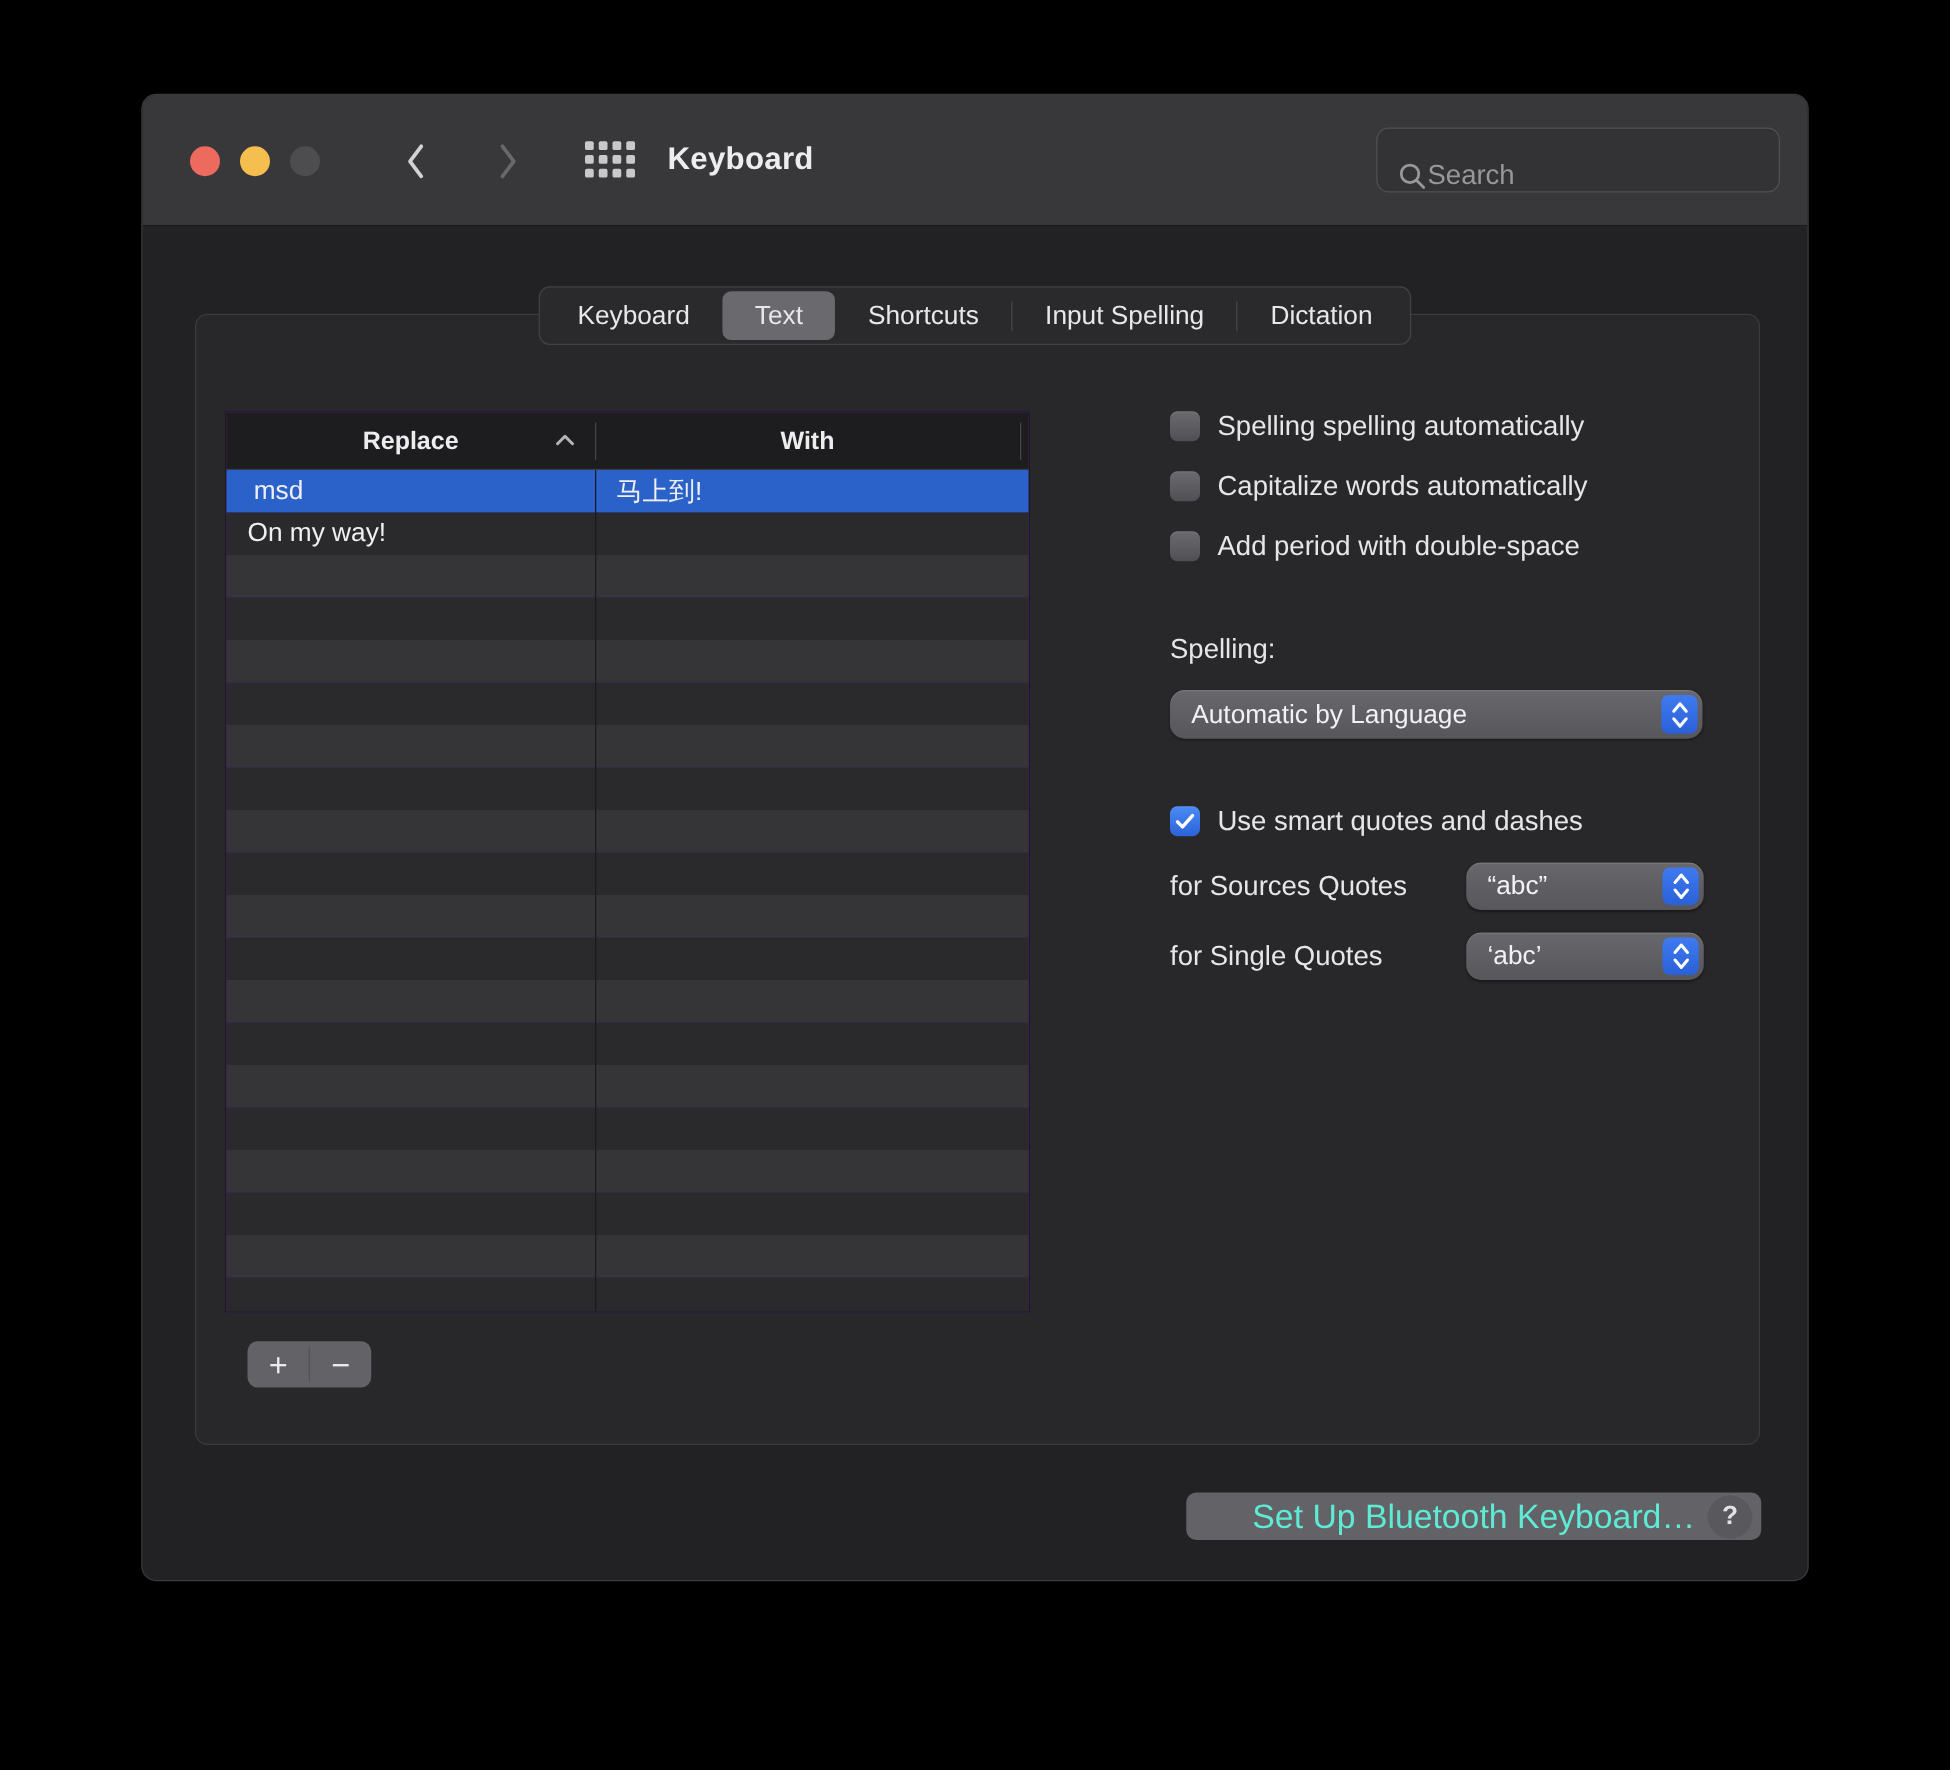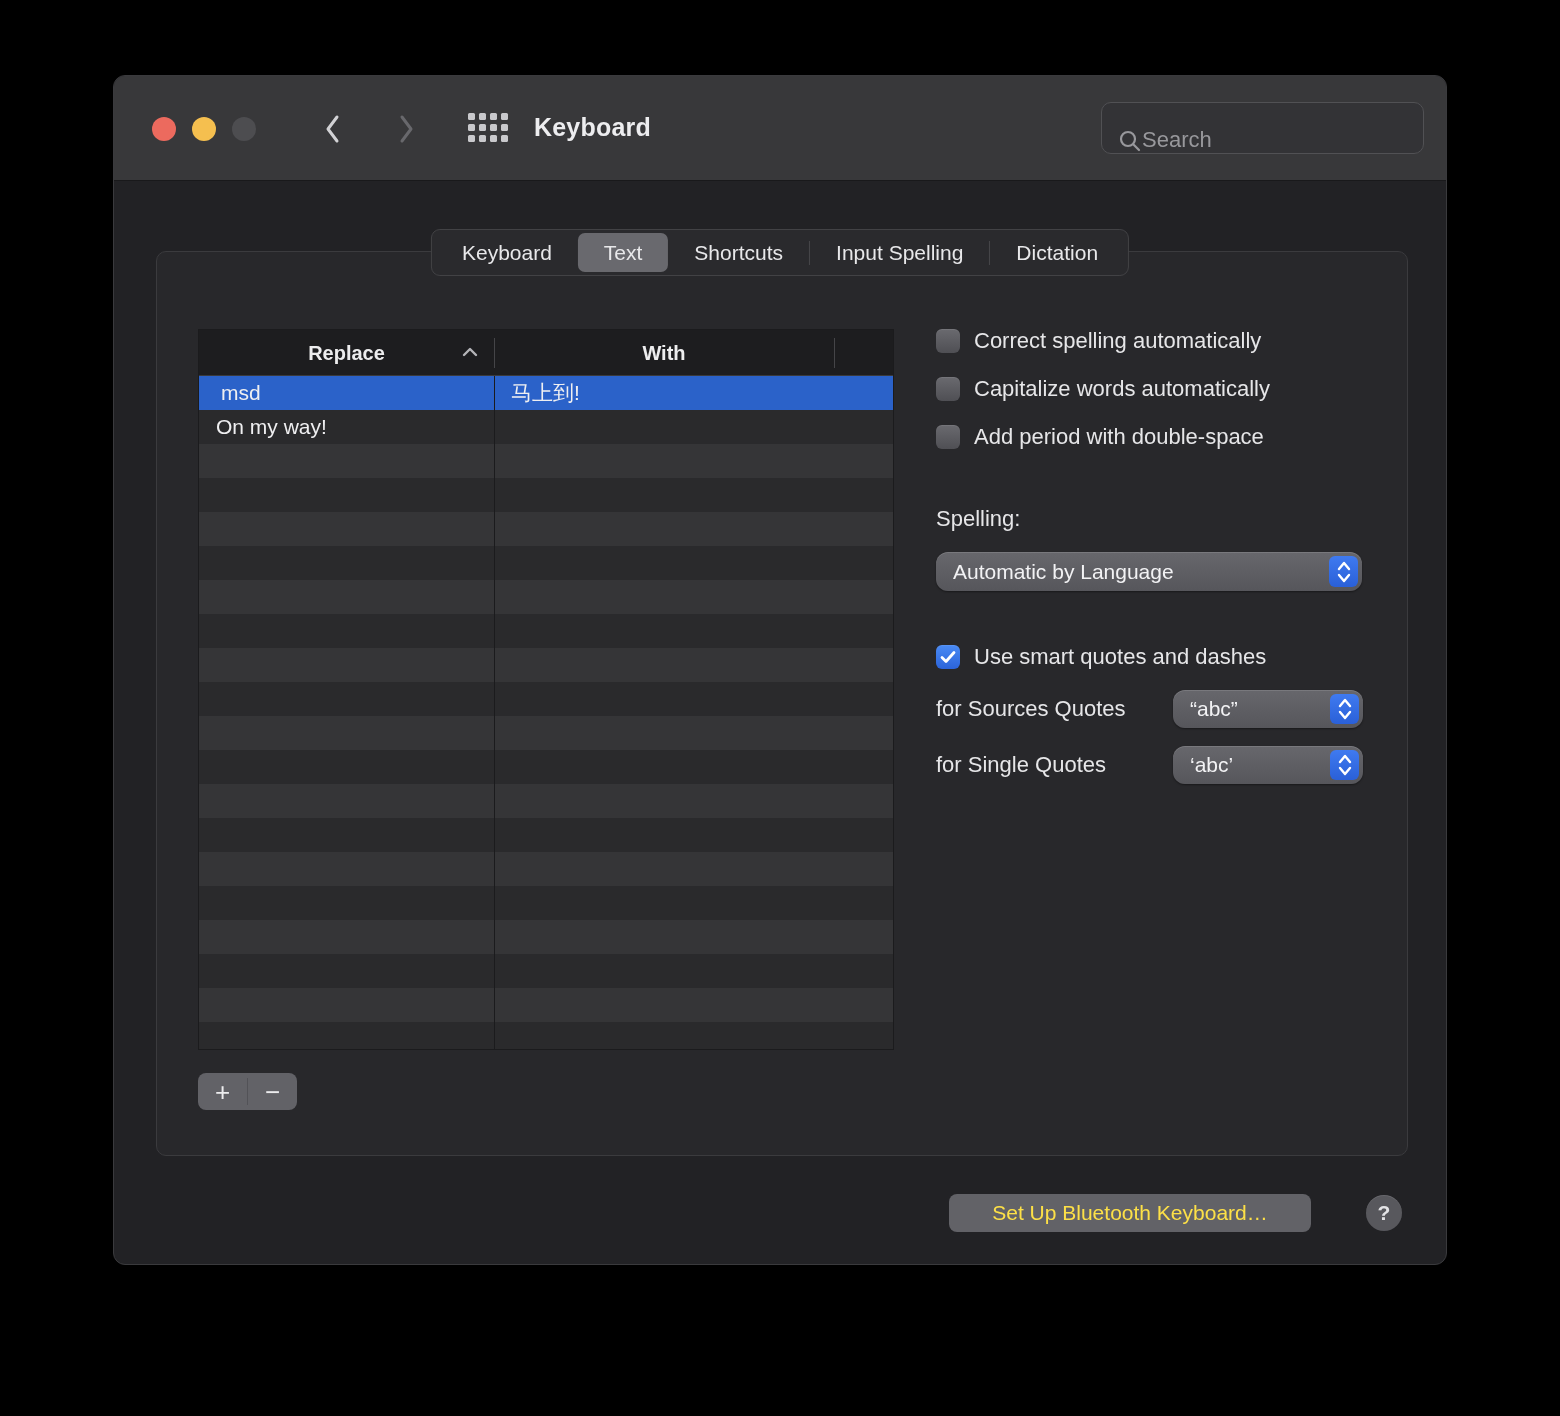--- a/index.html
+++ b/index.html
@@ -40,21 +40,21 @@
     height:47px; display:flex; align-items:center;
     background:#2a2a2d; border:1px solid #424245; border-radius:9px;
     padding:0 4px; z-index:5;
   }
   .tab { height:39px; display:flex; align-items:center; padding:0 26px;
     color:#e8e8ea; font-size:21px; border-radius:7px; white-space:nowrap; }
   .tab.selected { background:#69696e; }
   .tab-divider { width:1px; height:24px; background:#47474a; }
   
   .table {
-    position:absolute; left:84px; top:253px; width:696px; height:721px;
+    position:absolute; left:66px; top:253px; width:644px; height:721px;
     border:1px solid #1b1b1d; overflow:hidden; background:#4c1d95;
   }
   .t-header { position:relative; height:46px; background:#1d1d1f; border-bottom:1px solid #3a3a3c; }
   .t-h-col { position:absolute; top:0; height:46px; display:flex; align-items:center; justify-content:center;
     color:#ededee; font-size:20px; font-weight:bold; }
   .t-h-col.c1 { left:0; width:295px; }
   .t-h-col.c2 { left:295px; width:340px; }
   .h-div { position:absolute; top:8px; height:30px; width:1px; background:#454548; }
   .sort-caret { position:absolute; left:262px; top:15px; }
   .t-body { position:relative; height:674px; overflow:hidden; }
@@ -91,23 +91,23 @@
     display:flex; align-items:center; padding-left:17px;
     color:#f2f2f4; font-size:21px;
   }
   .stepper {
     position:absolute; right:4px; top:4px; bottom:4px; width:29px;
     background:linear-gradient(180deg,#3f7af0,#2a60d8); border-radius:6px;
     display:flex; flex-direction:column; align-items:center; justify-content:center; gap:2px;
   }
   
   .bt-button {
-    position:absolute; left:835px; top:1118px; width:362px; height:38px;
+    position:absolute; left:835px; top:1118px; width:460px; height:38px;
     background:#626267; border-radius:8px; display:flex; align-items:center; justify-content:center;
-    color:#fde047; font-size:21px;
+    color:#5eead4; font-size:27px;
   }
   .help-button {
     position:absolute; left:1252px; top:1119px; width:36px; height:36px;
     background:#58585d; border-radius:50%;
     display:flex; align-items:center; justify-content:center;
     color:#e3e3e6; font-size:21px; font-weight:bold;
     box-shadow:inset 0 1px 0 rgba(255,255,255,.1);
   }
 </style>
 </head>
@@ -204,21 +204,21 @@
   </div>
 
   <div class="addremove">
     <div class="ar-btn">+</div>
     <div class="ar-sep"></div>
     <div class="ar-btn">−</div>
   </div>
 
   <div class="chk-row" style="left:822px; top:252px;">
     <span class="chk"></span>
-    <span class="chk-label">Correct spelling automatically</span>
+    <span class="chk-label">Spelling spelling automatically</span>
   </div>
   <div class="chk-row" style="left:822px; top:300px;">
     <span class="chk"></span>
     <span class="chk-label">Capitalize words automatically</span>
   </div>
   <div class="chk-row" style="left:822px; top:348px;">
     <span class="chk"></span>
     <span class="chk-label">Add period with double-space</span>
   </div>
 

